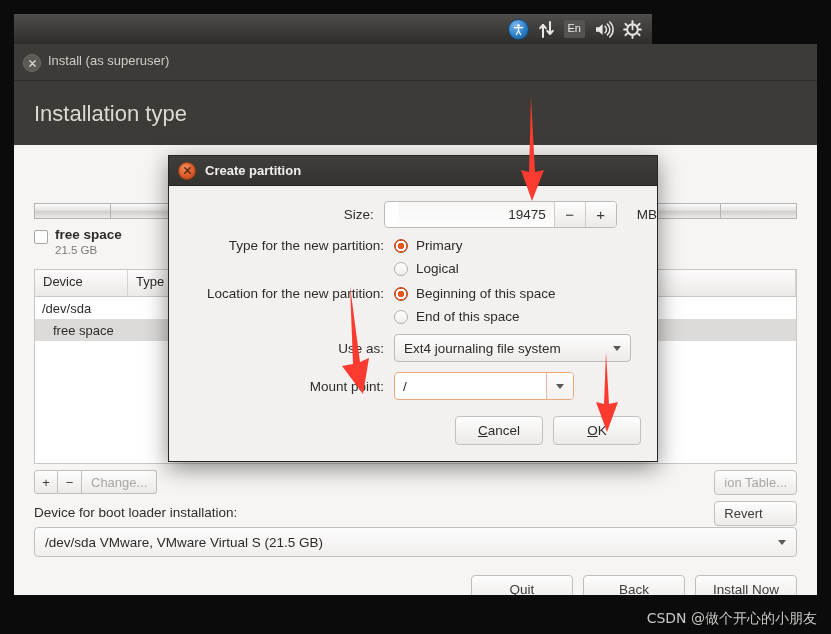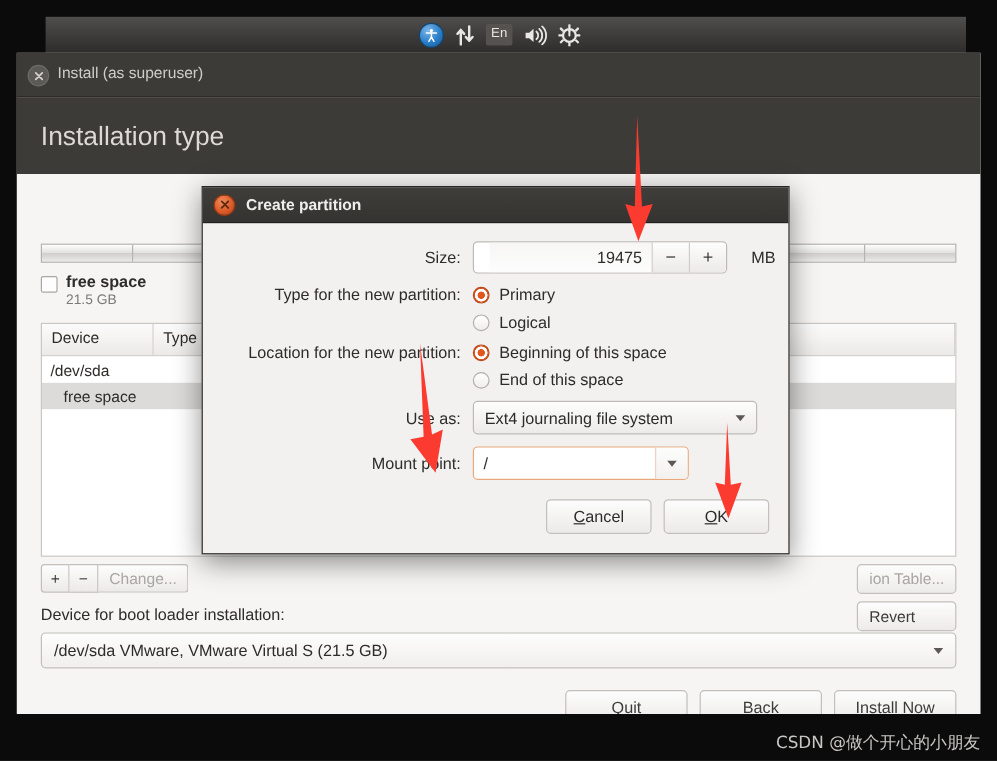--- a/index.html
+++ b/index.html
@@ -11,24 +11,24 @@
     position:relative;
     -webkit-font-smoothing:antialiased;
   }
   
   #desktop{
     position:absolute;left:0;top:0;width:831px;height:634px;
     background:#0b0b0b;
   }
   
   #panel{
-    position:absolute;left:14px;top:14px;width:767px;height:30px;
+    position:absolute;left:14px;top:14px;width:638px;height:30px;
     background:linear-gradient(180deg,#504e4c 0%,#3d3b39 55%,#2f2d2b 100%);
     border-bottom:1px solid #1b1a19;
-    display:flex;align-items:center;justify-content:center;margin-left:24px;
+    display:flex;align-items:center;justify-content:flex-end;
   }
   .tray{display:flex;align-items:center;gap:9px;padding-right:10px;}
   .tray .ti{display:flex;align-items:center;justify-content:center;height:22px;}
   .a11y{
     width:19px;height:19px;border-radius:50%;
     background:radial-gradient(circle at 35% 28%,#7db6ea 0%,#2a7fc9 55%,#19558e 100%);
     border:1px solid #12456f;display:flex;align-items:center;justify-content:center;
   }
   .enbox{
     color:#e8e6e4;font-size:11px;line-height:1;
@@ -157,21 +157,21 @@
   .form{position:absolute;left:0;top:29px;width:488px;padding-top:16px;box-sizing:border-box;}
   .row{display:flex;align-items:center;margin-bottom:10px;}
   .lbl{
     width:225px;text-align:right;padding-right:10px;box-sizing:border-box;
     font-size:13.5px;color:#2e2c2a;
   }
   .ctl{flex:1;display:flex;align-items:center;}
 
   .spin{
     display:flex;height:27px;border:1px solid #bdbab7;border-radius:4px;overflow:hidden;
-    background:#fff;width:212px;box-sizing:border-box;padding-left:13px;
+    background:#fff;width:233px;box-sizing:border-box;padding-left:13px;
   }
   .spin .val{
     flex:1;display:flex;align-items:center;justify-content:flex-end;
     padding-right:8px;font-size:13.5px;color:#2e2c2a;
     background:linear-gradient(180deg,#f7f6f5,#fdfdfd);
   }
   .spin .sb{
     width:30px;display:flex;align-items:center;justify-content:center;
     background:linear-gradient(180deg,#fdfdfd,#eceae8);
     border-left:1px solid #cfccc9;font-size:15px;color:#3d3b39;

